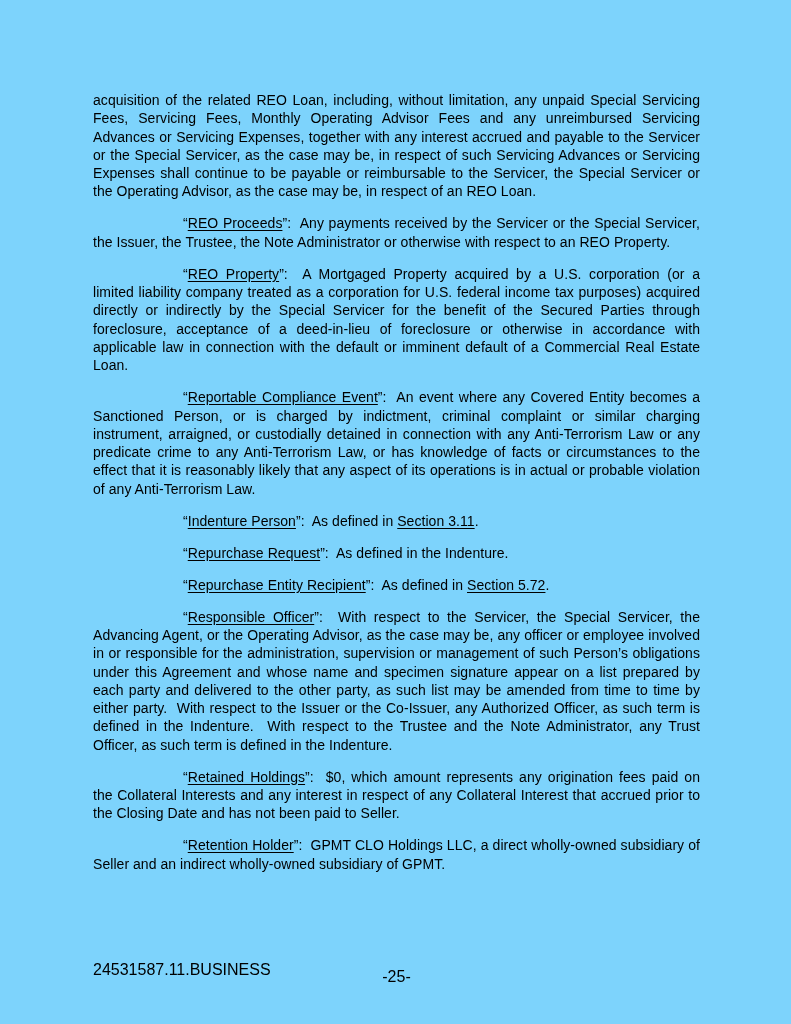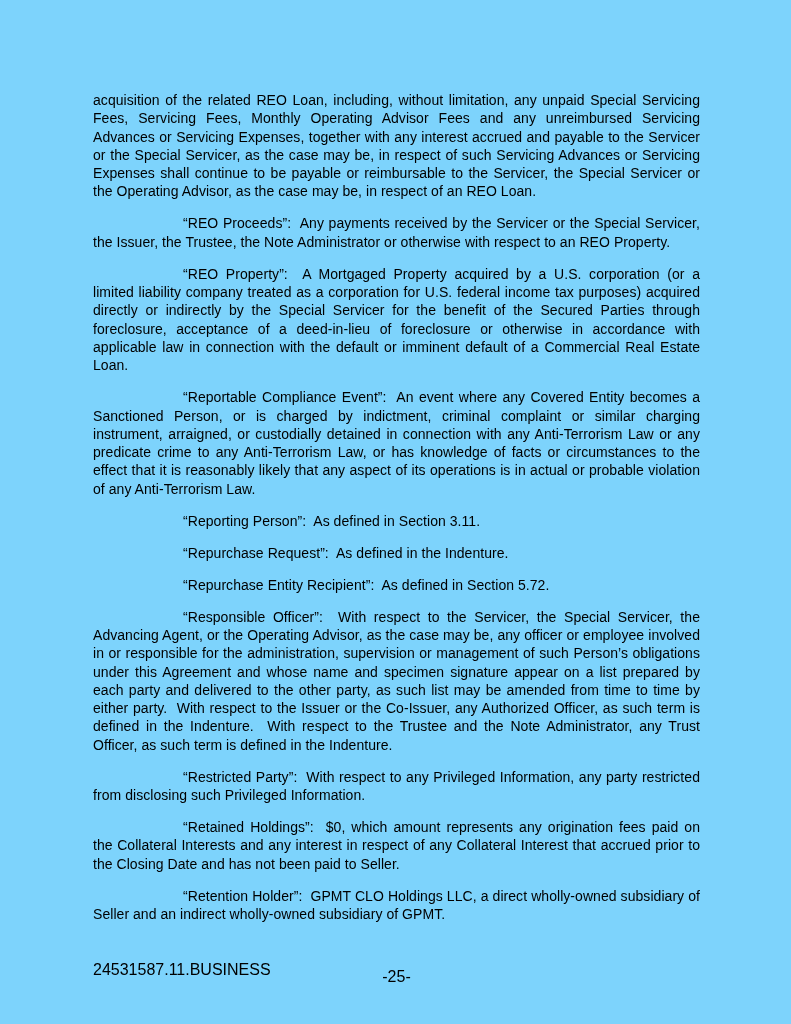--- a/index.html
+++ b/index.html
@@ -27,20 +27,21 @@
     font-size: 14px;
     line-height: 18.3px;
     text-align: justify;
     text-justify: inter-word;
     letter-spacing: 0.05px;
   }
   p.para.indent {
     text-indent: 90px;
   }
   .u {
+    text-decoration: underline;
     text-underline-offset: 2px;
   }
   .footer {
     position: absolute;
     left: 93px;
     top: 963px;
     width: 607px;
     font-size: 16px;
     line-height: 14px;
   }
@@ -53,25 +54,24 @@
 </style>
 </head>
 <body>
 
 <div class="page">
   <div class="content">
       <p class="para">acquisition of the related REO Loan, including, without limitation, any unpaid Special Servicing Fees, Servicing Fees, Monthly Operating Advisor Fees and any unreimbursed Servicing Advances or Servicing Expenses, together with any interest accrued and payable to the Servicer or the Special Servicer, as the case may be, in respect of such Servicing Advances or Servicing Expenses shall continue to be payable or reimbursable to the Servicer, the Special Servicer or the Operating Advisor, as the case may be, in respect of an REO Loan.</p>
       <p class="para indent">“<span class="u">REO Proceeds</span>”:&nbsp; Any payments received by the Servicer or the Special Servicer, the Issuer, the Trustee, the Note Administrator or otherwise with respect to an REO Property.</p>
       <p class="para indent">“<span class="u">REO Property</span>”:&nbsp; A Mortgaged Property acquired by a U.S. corporation (or a limited liability company treated as a corporation for U.S. federal income tax purposes) acquired directly or indirectly by the Special Servicer for the benefit of the Secured Parties through foreclosure, acceptance of a deed-in-lieu of foreclosure or otherwise in accordance with applicable law in connection with the default or imminent default of a Commercial Real Estate Loan.</p>
       <p class="para indent">“<span class="u">Reportable Compliance Event</span>”:&nbsp; An event where any Covered Entity becomes a Sanctioned Person, or is charged by indictment, criminal complaint or similar charging instrument, arraigned, or custodially detained in connection with any Anti-Terrorism Law or any predicate crime to any Anti-Terrorism Law, or has knowledge of facts or circumstances to the effect that it is reasonably likely that any aspect of its operations is in actual or probable violation of any Anti-Terrorism Law.</p>
-      <p class="para indent">“<span class="u">Reporting Person</span>”:&nbsp; As defined in <span class="u">Section 3.11</span>.</p>
+      <p class="para indent">“<span class="u">Indenture Person</span>”:&nbsp; As defined in <span class="u">Section 3.11</span>.</p>
       <p class="para indent">“<span class="u">Repurchase Request</span>”:&nbsp; As defined in the Indenture.</p>
       <p class="para indent">“<span class="u">Repurchase Entity Recipient</span>”:&nbsp; As defined in <span class="u">Section 5.72</span>.</p>
       <p class="para indent">“<span class="u">Responsible Officer</span>”:&nbsp; With respect to the Servicer, the Special Servicer, the Advancing Agent, or the Operating Advisor, as the case may be, any officer or employee involved in or responsible for the administration, supervision or management of such Person’s obligations under this Agreement and whose name and specimen signature appear on a list prepared by each party and delivered to the other party, as such list may be amended from time to time by either party.&nbsp; With respect to the Issuer or the Co-Issuer, any Authorized Officer, as such term is defined in the Indenture.&nbsp; With respect to the Trustee and the Note Administrator, any Trust Officer, as such term is defined in the Indenture.</p>
-      <p class="para indent">“<span class="u">Restricted Party</span>”:&nbsp; With respect to any Privileged Information, any party restricted from disclosing such Privileged Information.</p>
       <p class="para indent">“<span class="u">Retained Holdings</span>”:&nbsp; $0, which amount represents any origination fees paid on the Collateral Interests and any interest in respect of any Collateral Interest that accrued prior to the Closing Date and has not been paid to Seller.</p>
       <p class="para indent">“<span class="u">Retention Holder</span>”:&nbsp; GPMT CLO Holdings LLC, a direct wholly-owned subsidiary of Seller and an indirect wholly-owned subsidiary of GPMT.</p>
     </div>
   <div class="footer">
     <span>24531587.11.BUSINESS</span>
     <span class="pagenum">-25-</span>
   </div>
 </div>
 
 </body></html>

